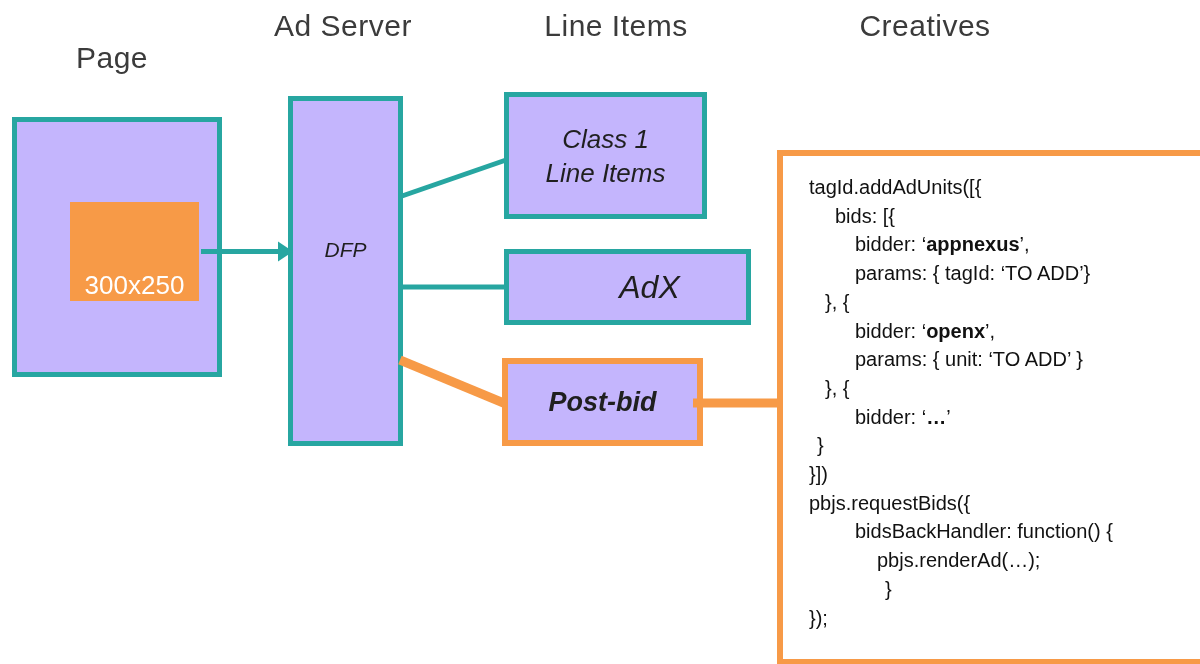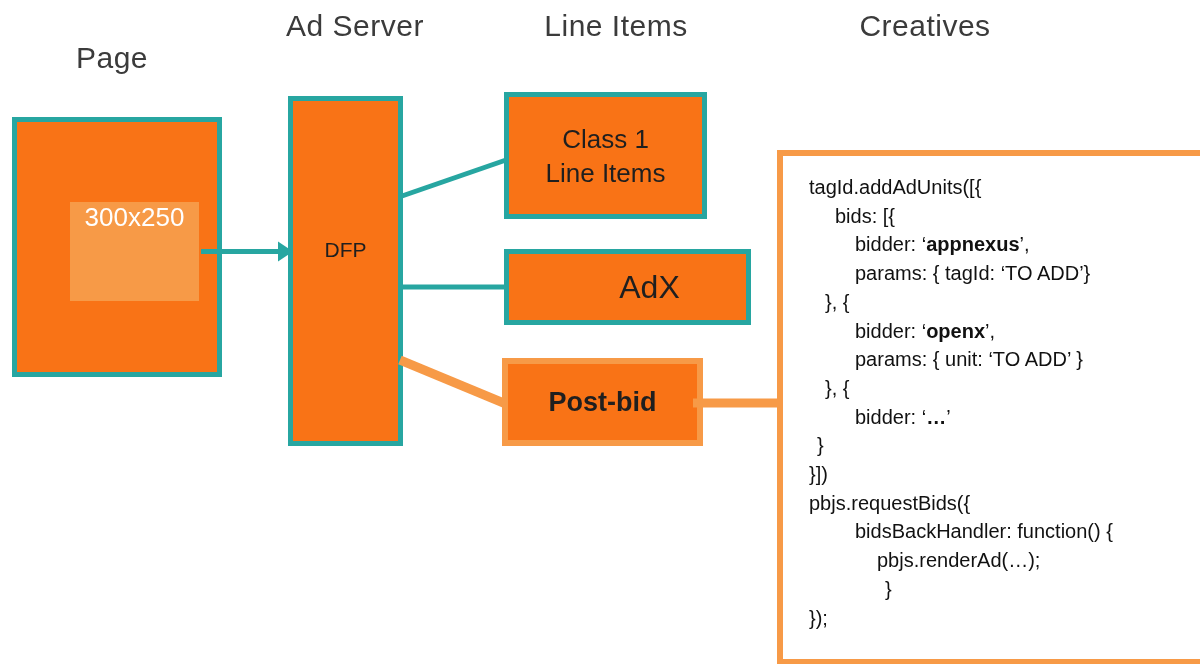--- a/index.html
+++ b/index.html
@@ -22,50 +22,51 @@
   .col-heading {
     position: absolute;
     top: 9px;
     transform: translateX(-50%);
     font-size: 30px;
     color: var(--heading);
     letter-spacing: 0.5px;
     white-space: nowrap;
   }
   .h-page      { left: 112px; margin-top: 32px; }
-  .h-adserver  { left: 343px; margin-left: 12px; }
+  .h-adserver  { left: 343px; }
   .h-lineitems { left: 616px; }
   .h-creatives { left: 916px; margin-left: 9px; }
 
   .box {
     position: absolute;
-    background: #f97316;
+    background: #c4b5fd;
     display: flex;
     align-items: center;
     justify-content: center;
     text-align: center;
     color: var(--label);
+    font-style: italic;
   }
   .teal-border   { border: 5px solid var(--teal); }
   .orange-border { border: 6px solid var(--orange); justify-content: center; }
 
   .page-box    { left: 12px;  top: 117px; width: 200px; height: 250px; }
   .dfp-box     { left: 288px; top: 96px;  width: 105px; height: 340px; font-size: 21px; }
   .dfp-box .box-label { position: relative; top: -21px; }
   .class1-box  { left: 504px; top: 92px;  width: 193px; height: 117px; font-size: 26px; line-height: 34px; }
   .adx-box     { left: 504px; top: 249px; width: 193px; height: 66px;  font-size: 32px; padding-left: 44px; }
   .postbid-box { left: 502px; top: 358px; width: 189px; height: 76px;  font-size: 27px; font-weight: bold; }
 
   .ad-slot {
     position: absolute;
     left: 70px; top: 202px;
     width: 129px; height: 99px;
     background: var(--orange);
     display: flex;
-    align-items: flex-start;
+    align-items: flex-end;
     justify-content: center;
     color: #ffffff;
     font-size: 26px;
   }
 
   .code-box {
     position: absolute;
     left: 777px; top: 150px;
     width: 399px; height: 486px;
     background: #ffffff;

